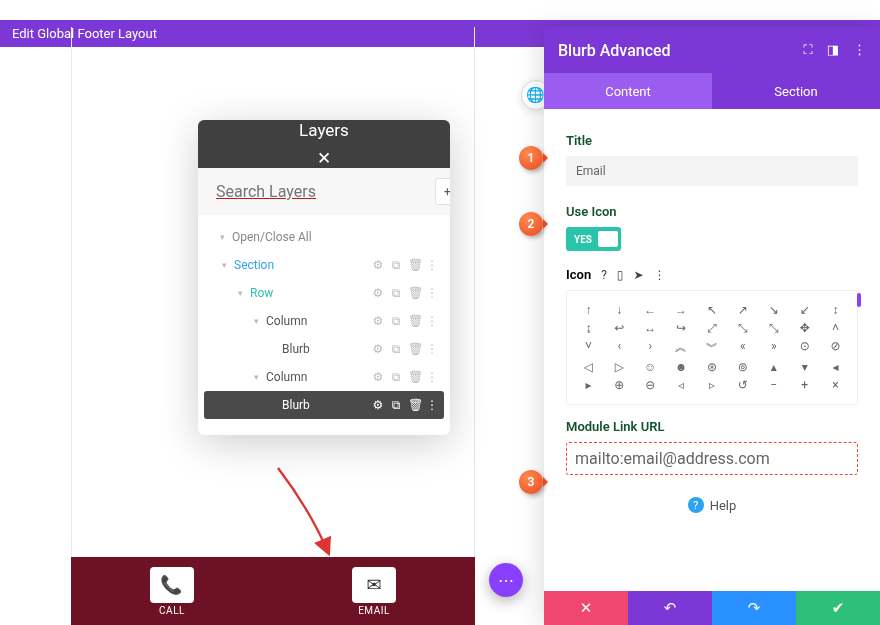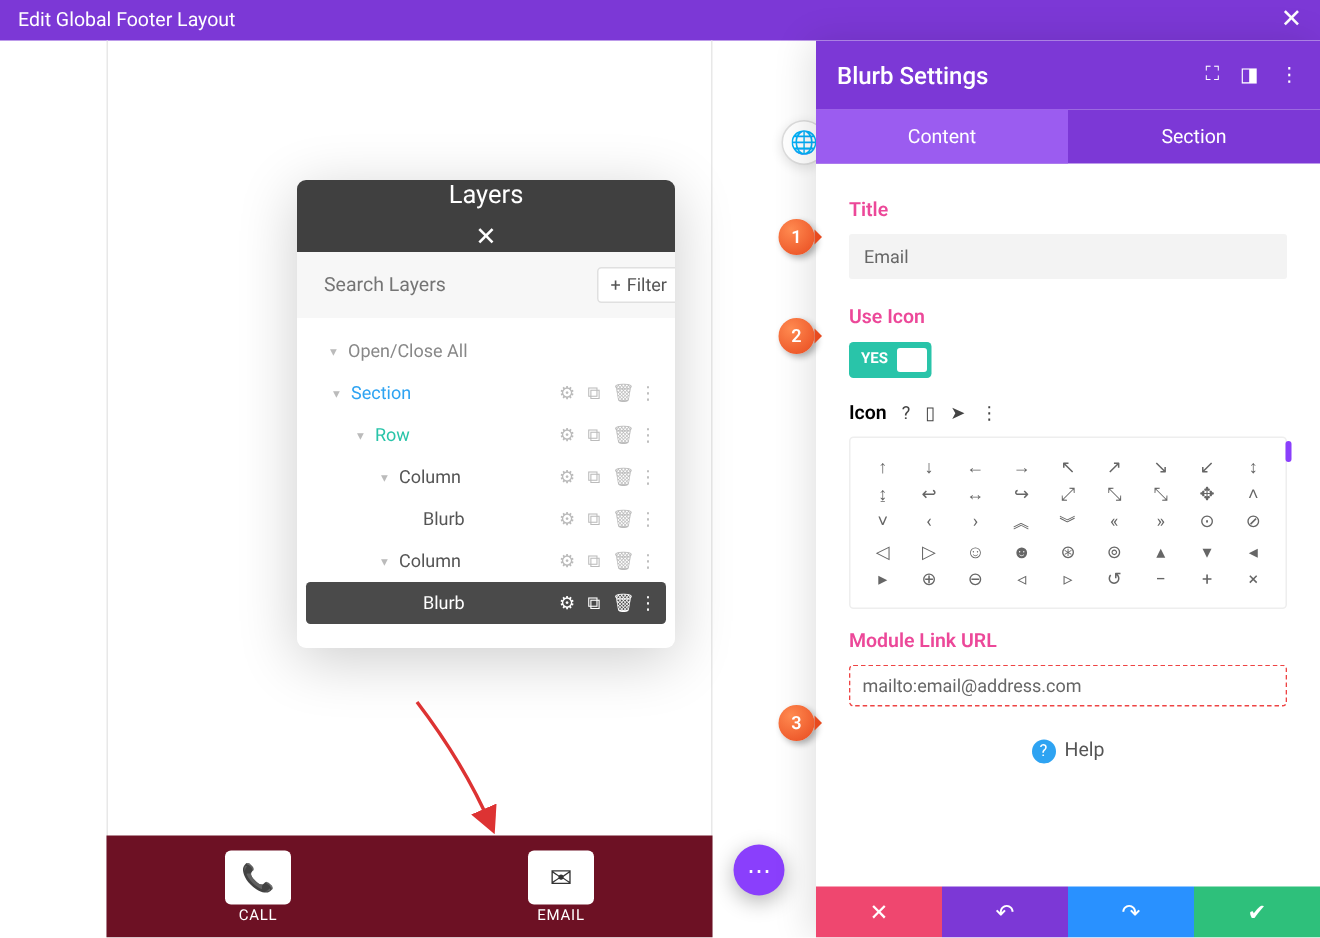--- a/index.html
+++ b/index.html
@@ -1,33 +1,33 @@
 <!DOCTYPE html>
 <html><head>
 <meta charset="utf-8">
 <style>
   * { box-sizing: border-box; margin: 0; padding: 0; font-family: -apple-system, BlinkMacSystemFont, "Segoe UI", Roboto, sans-serif; }
   body { width: 880px; height: 625px; background: #fff; position: relative; overflow: hidden; }
 
   
   .topbar { height: 27px; background: #8e2de2; background: linear-gradient(90deg,#8a2be2,#7b1fa2); background:#7d33d4; color: #fff; display: flex; align-items: center; justify-content: space-between; padding: 0 12px; font-size: 13px; }
-  .topbar { background:#7c3aed; }
+  .topbar { background:#7c3aed;margin-top:20px; }
   .topbar{background:#7C38D6;}
   .close-x { cursor: pointer; font-size: 17px; line-height:1;}
   .boundary-left{position:absolute;left:71px;top:27px;bottom:0;width:0;border-left:1px solid #e8e8e8;}
   .boundary-right{position:absolute;left:474px;top:27px;bottom:0;width:0;border-left:1px solid #e8e8e8;}
 
   
   .layers { position: absolute; left: 198px; top: 120px; width: 252px; background: #fff; border-radius: 6px; box-shadow: 0 8px 40px rgba(0,0,0,.2); overflow: hidden; }
   .layers-head { background: #8338ec; background:#8A3FFC; background:#8338e6; color:#fff; height:48px; display:flex; align-items:center; justify-content:space-between; padding:0 16px; font-size:17px;}
   .layers-head{background:#8A33E0;}
   .layers-head{background:#8E3BDA;}
   .layers-head{background:#404040;flex-direction:column;}
   .layers-search{display:flex; gap:8px; padding:10px 10px; background:#f7f7f7; font-size:12px; color:#999;}
-  .layers-search input{flex:1; border:none; background:transparent; outline:none; font-size:13px; color:#b91c1c; padding:4px 8px;}
+  .layers-search input{flex:1; border:none; background:transparent; outline:none; font-size:16px; color:#b91c1c; padding:4px 8px;text-decoration:underline;}
   .filter-btn{background:#fff; border:1px solid #e0e0e0; border-radius:3px; padding:4px 8px; font-size:12px; color:#555; display:flex; align-items:center; gap:4px;}
   .tree{padding:8px 6px 16px 6px; font-size:12px; color:#555;}
   .tree-row{display:flex; align-items:center; height:28px; border-radius:3px; padding:0 6px;}
   .tree-row .label{flex:1;}
   .tree-row .icons{display:flex; gap:6px; color:#bbb; font-size:12px;}
   .tree-row .icons span{width:12px; text-align:center;}
   .caret{color:#bbb; margin-right:4px; width:8px; display:inline-block; font-size:9px;}
   .indent1{padding-left:18px;}
   .indent2{padding-left:34px;}
   .indent3{padding-left:50px;}
@@ -55,34 +55,34 @@
   .panel{position:absolute; right:0; top:27px; width:336px; bottom:0; background:#fff; box-shadow:-4px 0 24px rgba(0,0,0,.12);}
   .panel-head{background:#7c3aed; color:#fff; height:46px; display:flex; align-items:center; justify-content:space-between; padding:0 14px;}
   .panel-head{background:#7C38D6;}
   .panel-title{font-size:16px; font-weight:500;}
   .panel-head-icons{display:flex; gap:14px; font-size:13px;}
   .panel-tabs{display:flex; background:#7c3aed; color:#fff; height:36px;justify-content:center;}
   .panel-tabs{background:#7C38D6;}
   .panel-tab{flex:1; display:flex; align-items:center; justify-content:center; font-size:13px; cursor:pointer;}
   .panel-tab.active{background:#9b5cf0;}
   .panel-body{padding:18px 22px 8px 22px; position:absolute; top:82px; bottom:34px; left:0; right:0; overflow:auto;}
-  .field-label{font-size:13px; color:#ec4899; font-weight:600; margin-bottom:8px; margin-top:6px;}
+  .field-label{font-size:13px; color:#14532d; font-weight:600; margin-bottom:8px; margin-top:6px;}
   .field-input{width:100%; background:#f3f3f3; border:none; padding:8px 10px; font-size:12px; color:#666; border-radius:2px;}
   .toggle{display:inline-flex; align-items:center; background:#29c4a9; border-radius:3px; height:24px; padding:0 3px 0 8px; gap:6px;}
   .toggle .txt{color:#fff; font-size:10px; font-weight:700;}
   .toggle .knob{width:20px; height:16px; background:#fff; border-radius:2px;}
   .icon-row-head{display:flex; align-items:center; gap:10px; margin-top:16px; margin-bottom:8px;}
   .icon-row-head .lbl{font-size:13px; font-weight:600;}
   .mini-ico{font-size:12px; color:#444;}
   .icon-grid{border:1px solid #eee; border-radius:3px; padding:8px 6px; position:relative;}
   .icon-grid .row{display:flex; justify-content:space-around; margin:4px 0;}
   .icon-grid .cell{flex:1; text-align:center; font-size:12px; color:#666;}
   .icon-scroll{position:absolute; right:-4px; top:2px; width:4px; height:14px; background:#8A3FFC; border-radius:2px;}
   .module-url{margin-top:14px;}
-  .dashed{border:1px dashed #e44; border-radius:3px; padding:6px 8px; font-size:12px; color:#666;}
+  .dashed{border:1px dashed #e44; border-radius:3px; padding:6px 8px; font-size:16px; color:#666;}
   .help-row{display:flex; align-items:center; justify-content:center; gap:6px; margin-top:22px; color:#555; font-size:13px;}
   .help-row .q{width:16px; height:16px; border-radius:50%; background:#2ea3f2; color:#fff; font-size:11px; display:flex; align-items:center; justify-content:center;}
 
   
   .panel-actions{position:absolute; left:0; right:0; bottom:0; height:34px; display:flex;}
   .panel-actions .btn{flex:1; display:flex; align-items:center; justify-content:center; color:#fff; font-size:15px;}
   .btn-red{background:#ef476f;}
   .btn-purple{background:#7c3aed;}
   .btn-purple{background:#7C38D6;}
   .btn-blue{background:#1f9bff;}
@@ -212,21 +212,21 @@
     <div class="cap">EMAIL</div>
   </div>
 </div>
 
 <div class="fab">
     <span>⋯</span>
   </div>
 
 <div class="panel">
   <div class="panel-head">
-    <span class="panel-title">Blurb Settings</span>
+    <span class="panel-title">Blurb Advanced</span>
     <div class="panel-head-icons">
       <span>⛶</span>
       <span>◨</span>
       <span>⋮</span>
     </div>
   </div>
   <div class="panel-tabs">
     <div class="panel-tab active">Content</div>
     <div class="panel-tab">Section</div>
   </div>

